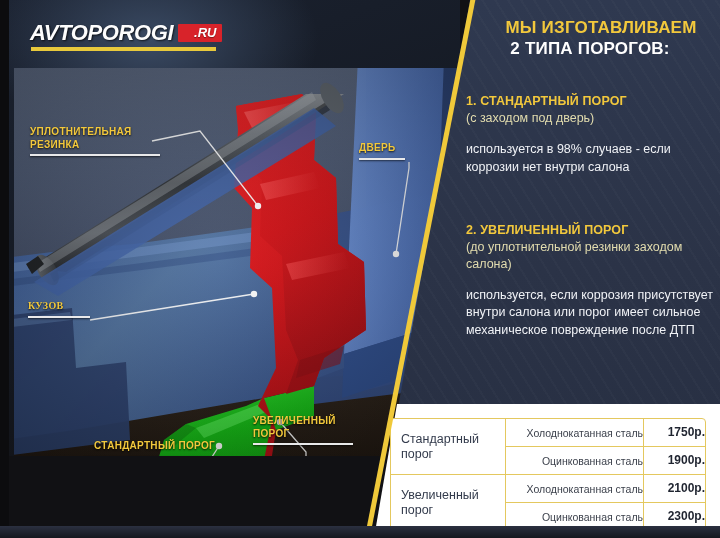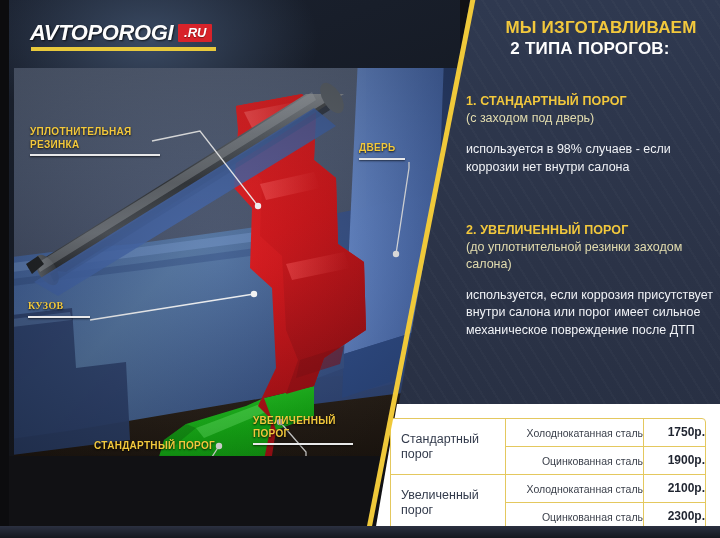--- a/index.html
+++ b/index.html
@@ -22,21 +22,21 @@
     position:absolute;left:30px;top:22px;z-index:8;
   }
   .logo-row{display:flex;align-items:center;gap:5px;}
   .logo-main{
     font-size:22px;font-weight:bold;font-style:italic;color:#fdfdfd;
     letter-spacing:-0.4px;line-height:1;
     text-shadow:1px 1px 2px rgba(0,0,0,.7);
   }
   .logo-ru{
     background:#d8232a;color:#fff;font-size:13px;font-weight:bold;font-style:italic;
-    padding:2px 6px 3px 6px;line-height:1;border-radius:1px;
+    padding:2px 6px 3px 16px;line-height:1;border-radius:1px;
     text-shadow:0 1px 1px rgba(0,0,0,.4);
   }
   .logo-bar{
     width:185px;height:4px;background:#e8c93c;margin-top:3px;margin-left:1px;
   }
 
   
   .render{
     position:absolute;left:14px;top:68px;width:446px;height:452px;overflow:hidden;
     background:linear-gradient(178deg,#5a6780 0%,#4d5a74 22%,#3f4a63 48%,#2a2a2f 72%,#241c14 86%,#1d140c 100%);

